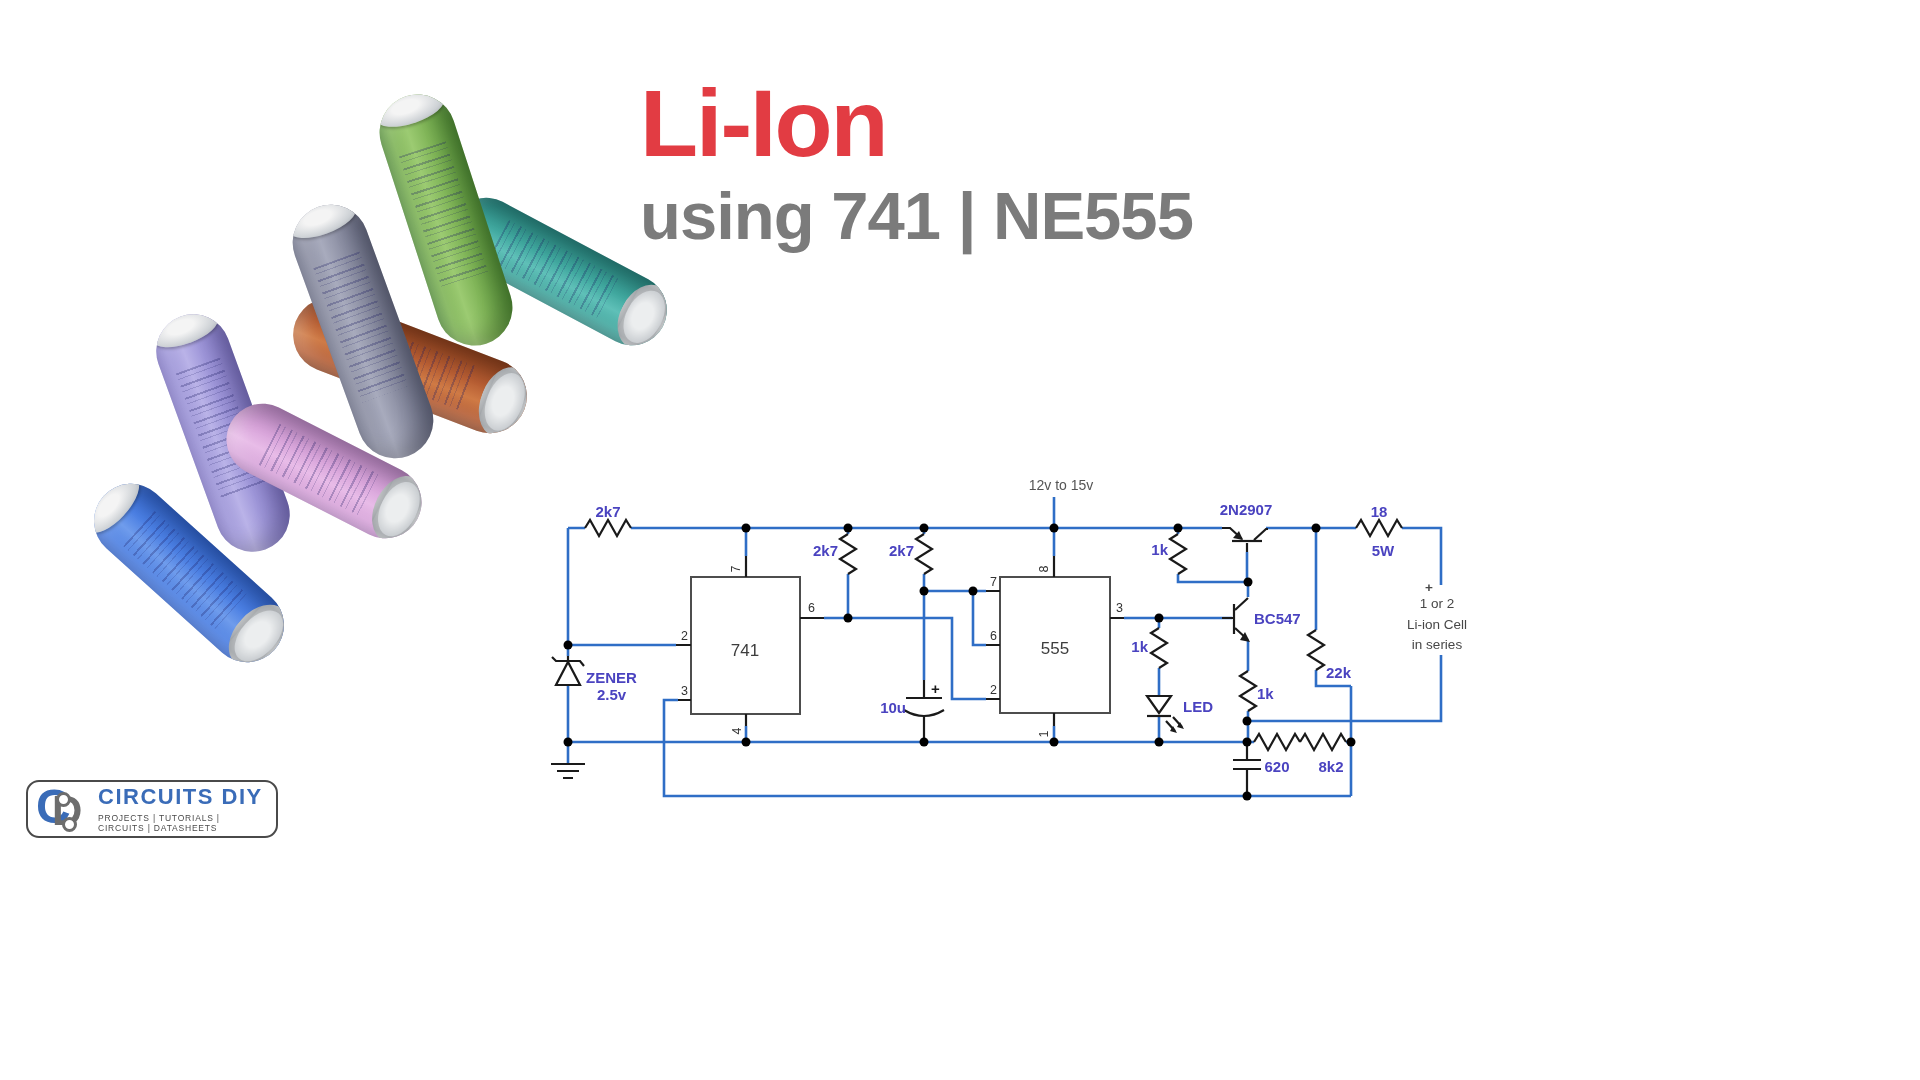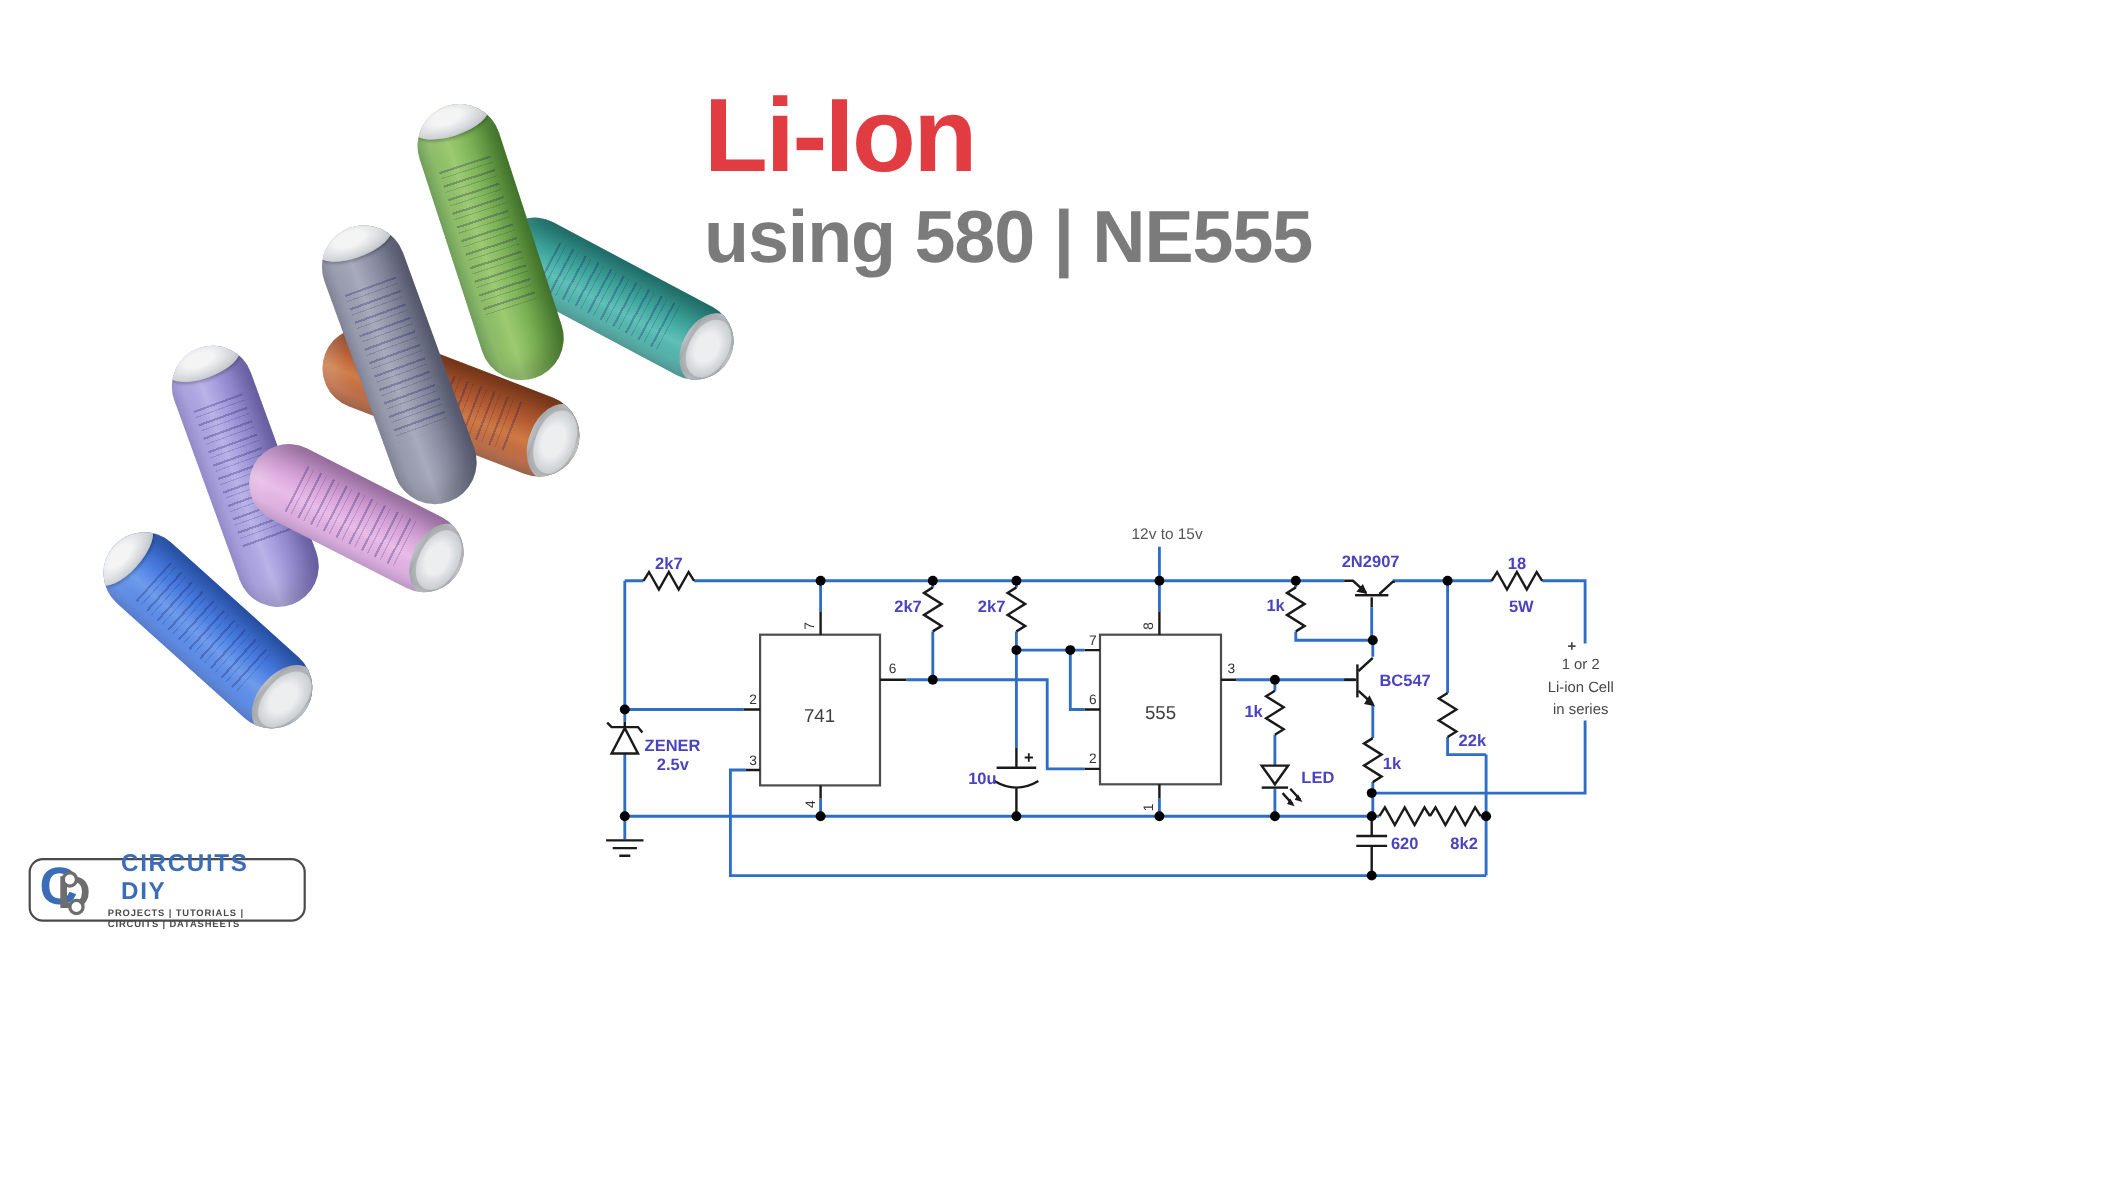--- a/index.html
+++ b/index.html
@@ -38,22 +38,22 @@
   
   .logo{position:absolute;left:26px;top:780px;width:252px;height:58px;background:#fff;
         border:2px solid #4a4a4a;border-radius:13px;display:flex;align-items:center;
         padding:2px 8px;box-sizing:border-box;}
   .logo-mono{position:relative;width:58px;height:52px;flex:0 0 auto;}
   .logo-c{position:absolute;left:0;top:-4px;font-size:48px;font-weight:700;color:var(--logoblue,#3a6cb8);}
   .logo-d{position:absolute;left:16px;top:4px;font-size:42px;font-weight:700;color:#6d6d6d;}
   .logo-dot{position:absolute;width:9px;height:9px;border:3px solid #6d6d6d;border-radius:50%;background:#fff;}
   .logo-dot.d1{left:20px;top:9px;} .logo-dot.d2{left:26px;top:34px;}
   .logo-text{margin-left:4px;}
-  .logo-name{font-size:22px;font-weight:700;letter-spacing:1.5px;color:var(--logoblue,#3a6cb8);line-height:1.1;margin-left:12px;}
-  .logo-tag{font-size:8.5px;font-weight:700;letter-spacing:.8px;color:#4a4a4a;margin-top:3px;}
+  .logo-name{font-size:22px;font-weight:700;letter-spacing:1.5px;color:var(--logoblue,#3a6cb8);line-height:1.1;}
+  .logo-tag{font-size:8.5px;font-weight:400;letter-spacing:.8px;color:#4a4a4a;margin-top:3px;}
 
   
   .circuit{position:absolute;left:0;top:0;}
   .wire{stroke:var(--wire,#2f6ec6);stroke-width:2.6;fill:none;}
   .sym{stroke:#1a1a1a;stroke-width:2.2;fill:none;}
   .sym-f{fill:#1a1a1a;stroke:none;}
   .sym-o{stroke:#1a1a1a;stroke-width:2.2;fill:#fff;}
   .icbox{stroke:#4d4d4d;stroke-width:2;fill:#fff;}
   .dot{fill:#000;stroke:none;}
   text{font-family:"Liberation Sans",sans-serif;}
@@ -93,21 +93,21 @@
   </div>
   <div class="batt b-blue" style="--c: #4a7ee2; --l: #6f9cec; --d: #2e5fc4;">
     <div class="stripes"></div>
     <div class="cap-top"></div>
     <div class="cap-bot"></div>
   </div>
 </div>
 
 <div class="title-block">
   <div class="title-l1">Li-Ion</div>
-  <div class="title-l3">using 580 | NE555</div>
+  <div class="title-l3">using 741 | NE555</div>
 </div>
 
 <svg class="circuit" width="1920" height="1080" viewBox="0 0 1920 1080">
 
   <g>
 
     <path class="wire" d="M568,528 H585 M631,528 H1222 M1266,528 H1356 M1402,528 H1441 L1441,585"></path>
 
     <path class="wire" d="M568,528 V656 M568,686 V742"></path>
 

